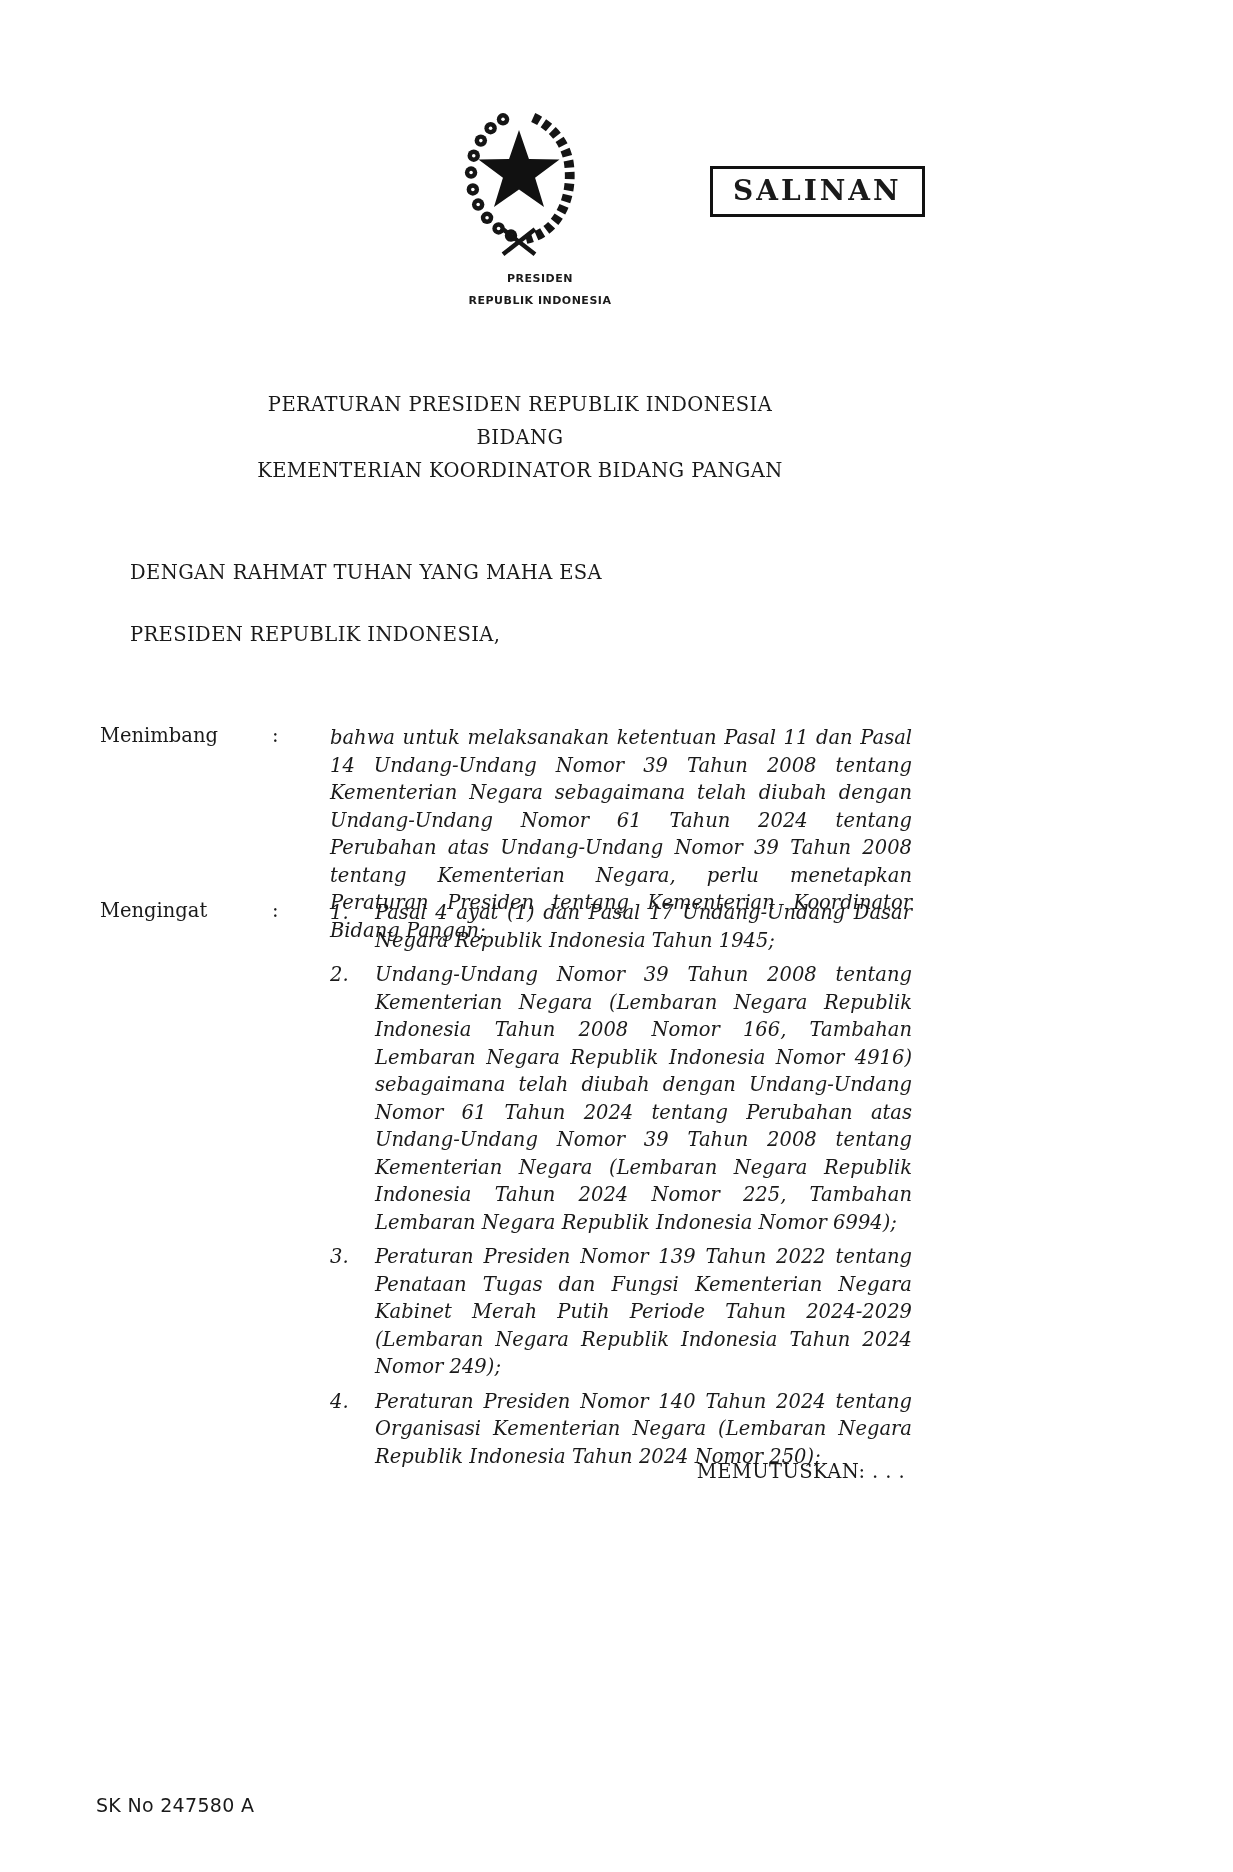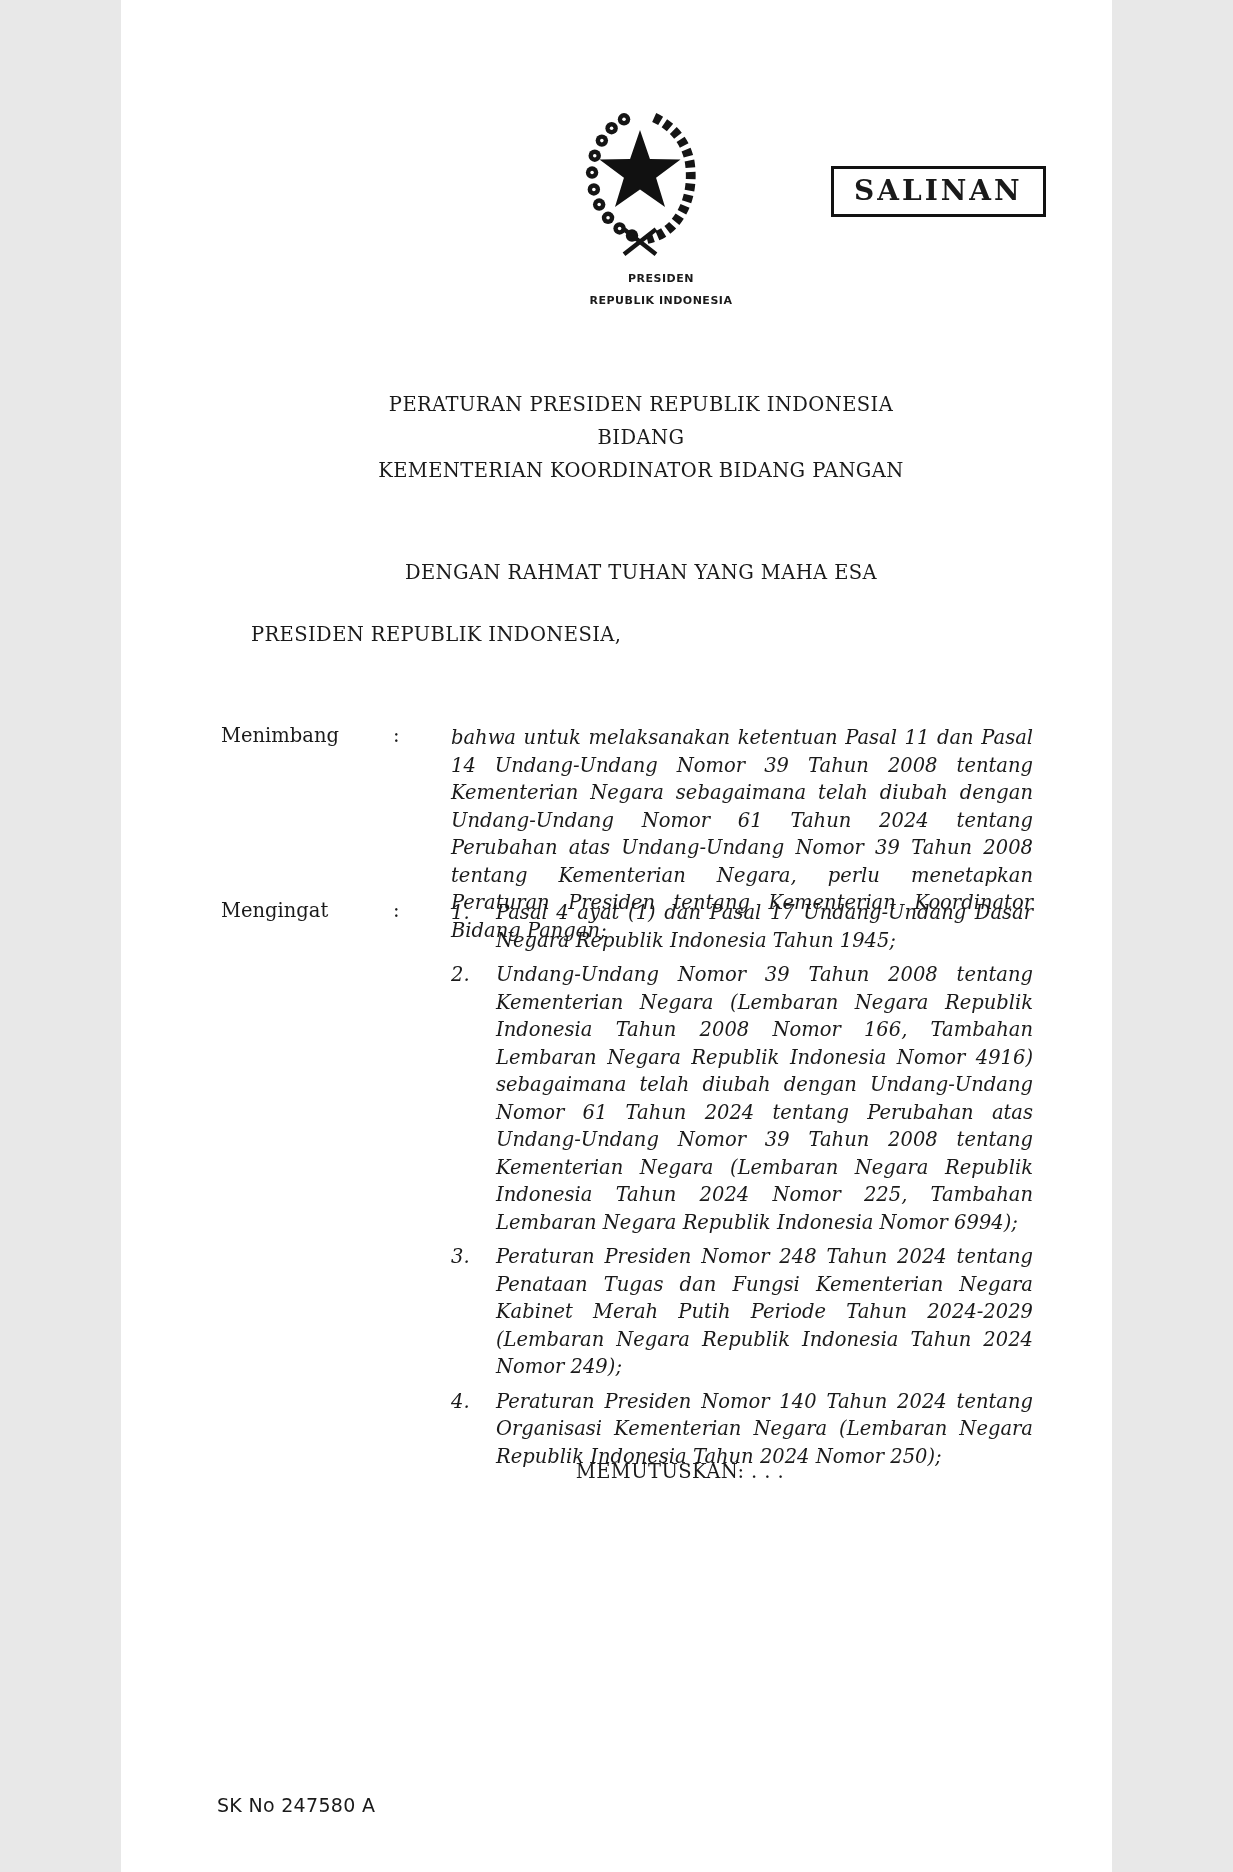--- a/index.html
+++ b/index.html
@@ -1,18 +1,18 @@
 <!DOCTYPE html>
 <html><head>
 <meta charset="utf-8">
 <style>
   html, body { margin: 0; padding: 0; background: #e8e8e8; }
   .page {
     position: relative;
-    width: 991px;
+    width: 1233px;
     height: 1872px;
     margin: 0 auto;
     background: #ffffff;
     color: #1a1a1a;
     font-family: "DejaVu Serif", "Liberation Serif", serif;
     font-size: 19.5px;
     overflow: hidden;
   }
 
   
@@ -60,21 +60,20 @@
     text-align: center;
     line-height: 33px;
     letter-spacing: 0.4px;
   }
 
   .invocation {
     position: absolute;
     left: 130px;
     top: 561px;
     width: 780px;
-    text-align: center;
     letter-spacing: 0.4px;
   }
   .authority {
     position: absolute;
     left: 130px;
     top: 623px;
     width: 780px;
     text-align: left;
     letter-spacing: 0.4px;
   }
@@ -192,21 +191,21 @@
       <div class="list-item">
         <span class="num">1.</span>
         <span class="itxt">Pasal 4 ayat (1) dan Pasal 17 Undang-Undang Dasar Negara Republik Indonesia Tahun 1945;</span>
       </div>
       <div class="list-item">
         <span class="num">2.</span>
         <span class="itxt">Undang-Undang Nomor 39 Tahun 2008 tentang Kementerian Negara (Lembaran Negara Republik Indonesia Tahun 2008 Nomor 166, Tambahan Lembaran Negara Republik Indonesia Nomor 4916) sebagaimana telah diubah dengan Undang-Undang Nomor 61 Tahun 2024 tentang Perubahan atas Undang-Undang Nomor 39 Tahun 2008 tentang Kementerian Negara (Lembaran Negara Republik Indonesia Tahun 2024 Nomor 225, Tambahan Lembaran Negara Republik Indonesia Nomor 6994);</span>
       </div>
       <div class="list-item">
         <span class="num">3.</span>
-        <span class="itxt">Peraturan Presiden Nomor 248 Tahun 2024 tentang Penataan Tugas dan Fungsi Kementerian Negara Kabinet Merah Putih Periode Tahun 2024-2029 (Lembaran Negara Republik Indonesia Tahun 2024 Nomor 249);</span>
+        <span class="itxt">Peraturan Presiden Nomor 139 Tahun 2022 tentang Penataan Tugas dan Fungsi Kementerian Negara Kabinet Merah Putih Periode Tahun 2024-2029 (Lembaran Negara Republik Indonesia Tahun 2024 Nomor 249);</span>
       </div>
       <div class="list-item">
         <span class="num">4.</span>
         <span class="itxt">Peraturan Presiden Nomor 140 Tahun 2024 tentang Organisasi Kementerian Negara (Lembaran Negara Republik Indonesia Tahun 2024 Nomor 250);</span>
       </div>
     </div>
   </div>
 
   <div class="decision">MEMUTUSKAN: . . .</div>
 

